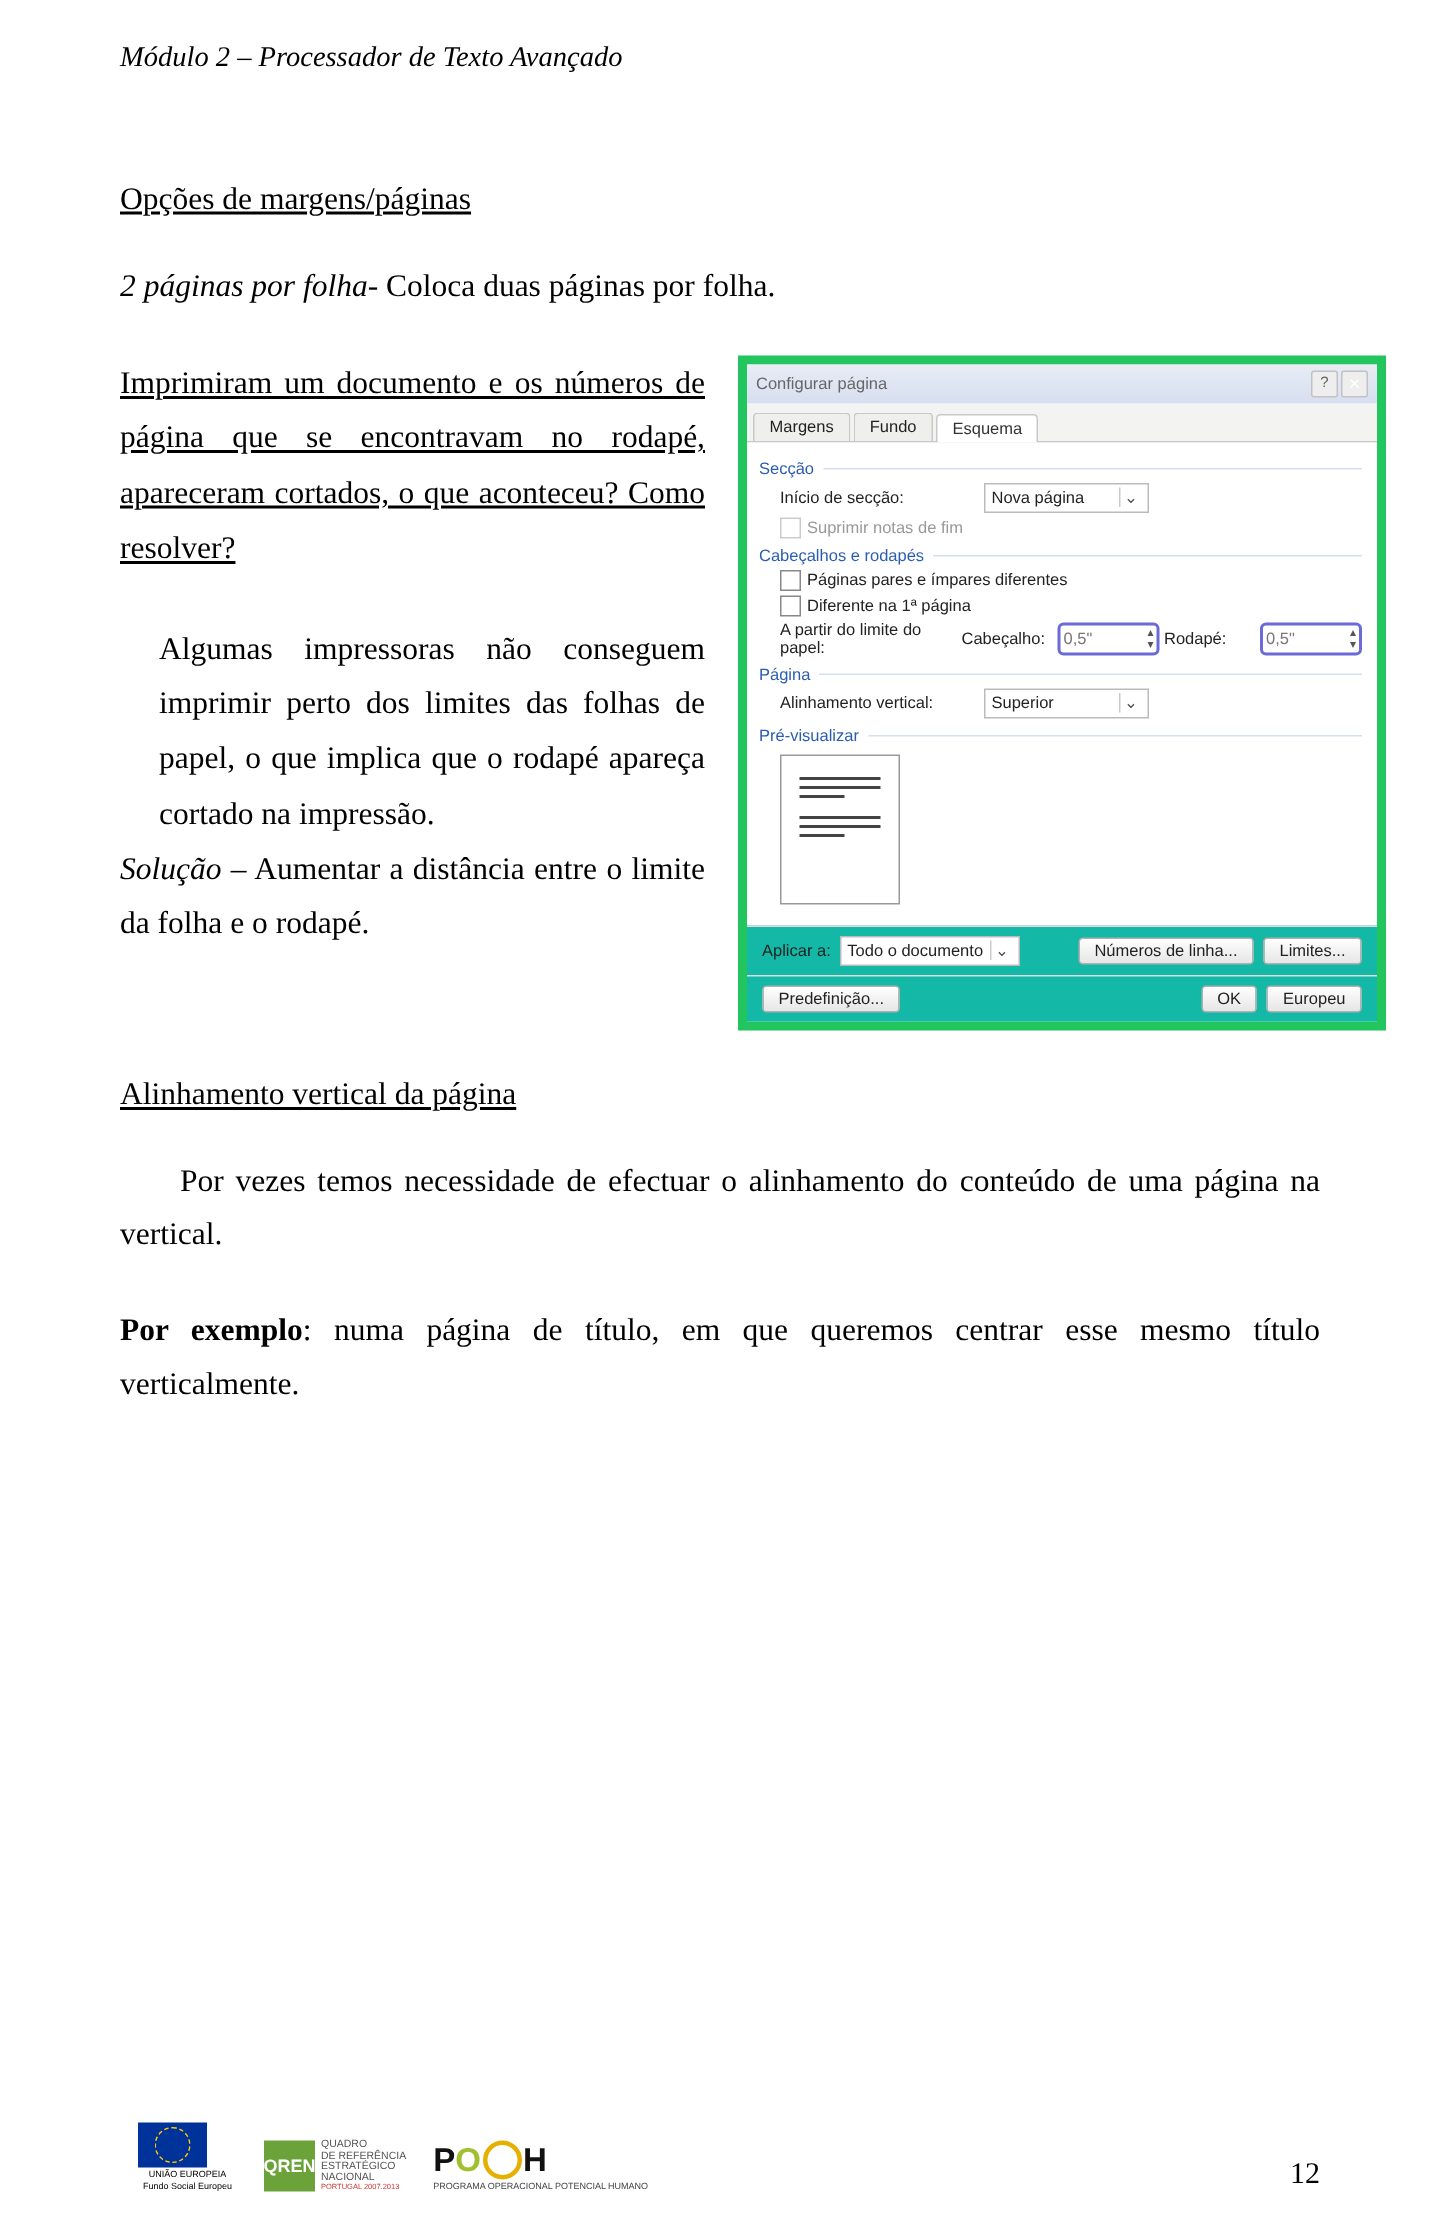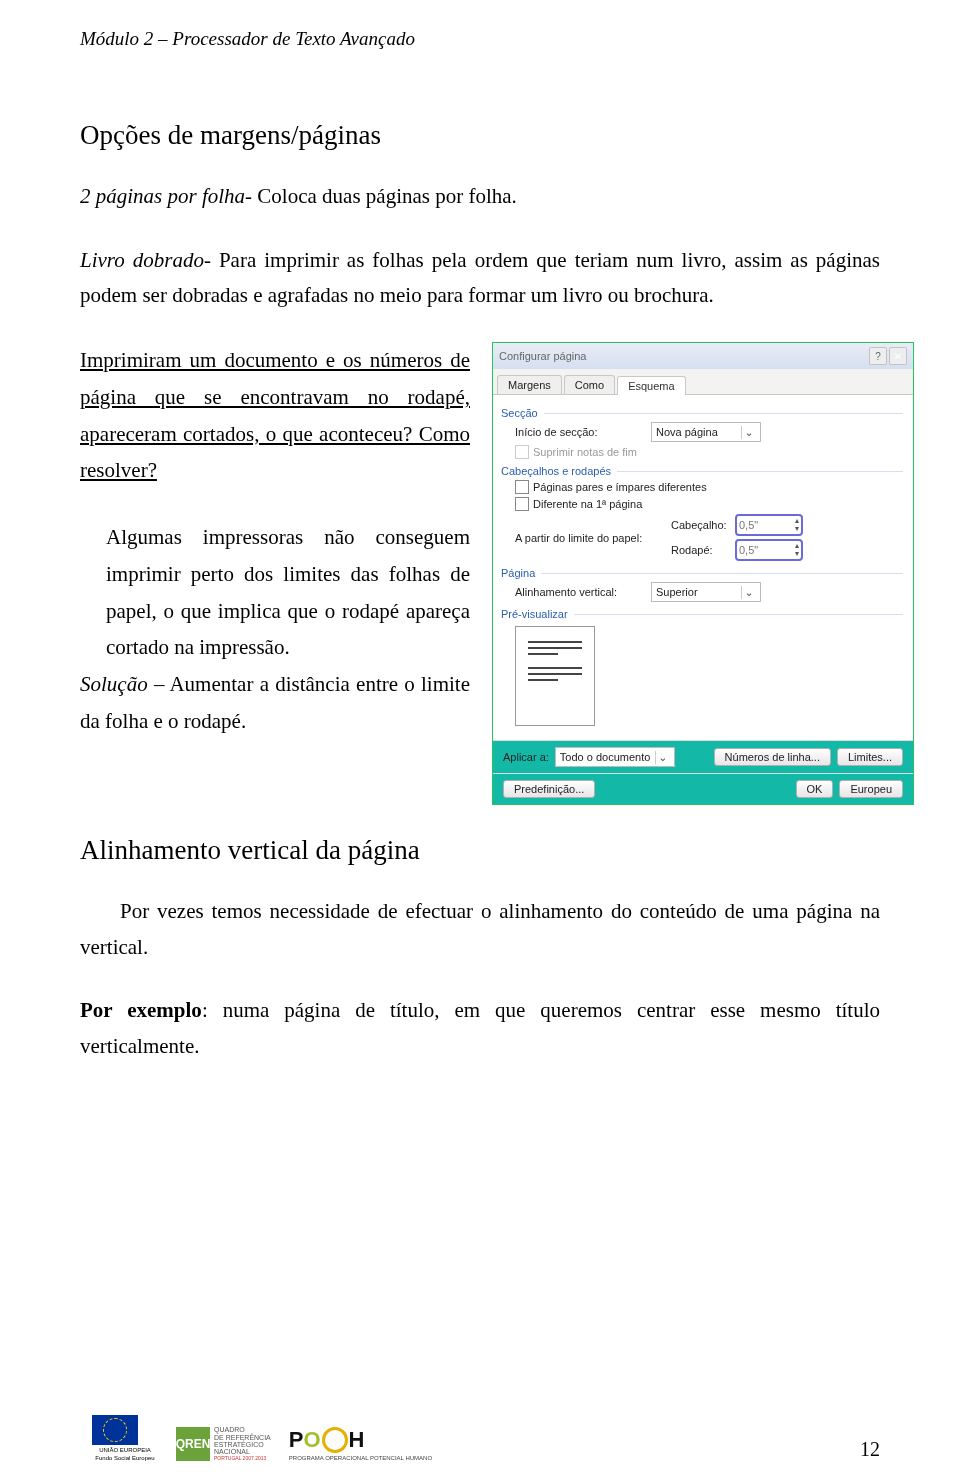--- a/index.html
+++ b/index.html
@@ -16,21 +16,22 @@
     box-sizing: border-box;
     height: 1481px;
     position: relative;
   }
   .header {
     font-style: italic;
     font-size: 19px;
     margin-bottom: 70px;
   }
   .section-title {
-    font-size: 27px;
+    text-decoration: underline;
+    font-size: 21px;
     margin-bottom: 28px;
   }
   .para {
     font-size: 21px;
     line-height: 1.7;
     margin-bottom: 28px;
     text-align: justify;
   }
   .italic { font-style: italic; }
   .two-col {
@@ -48,21 +49,21 @@
   .under { text-decoration: underline; }
   .indent-block {
     padding-left: 26px;
   }
   .right-col {
     flex: 1;
   }
 
   .dialog {
     width: 420px;
-    border: 1px solid #22c55e;
+    border: 6px solid #22c55e;
     font-family: "Segoe UI", Tahoma, sans-serif;
     font-size: 11px;
     color: #222;
     background: #f3f3f1;
   }
   .dlg-title {
     background: linear-gradient(#e8ecf5,#d6dff0);
     padding: 4px 6px;
     display: flex;
     align-items: center;
@@ -204,23 +205,20 @@
 <div class="page">
   <div class="header">Módulo 2 – Processador de Texto Avançado</div>
 
   <div class="section-title">Opções de margens/páginas</div>
 
 
   <div class="para">
     <span class="italic">2 páginas por folha</span><span>- Coloca duas páginas por folha.</span>
   </div>
 
-  <div class="para">
-    <span class="italic">Livro dobrado</span><span>- Para imprimir as folhas pela ordem que teriam num livro, assim as páginas podem ser dobradas e agrafadas no meio para formar um livro ou brochura.</span>
-  </div>
 
   <div class="two-col">
     <div class="left-col">
       <div class="under" style="margin-bottom:30px;">Imprimiram um documento e os números de página que se encontravam no rodapé, apareceram cortados, o que aconteceu? Como resolver?</div>
 
       <div class="indent-block">Algumas impressoras não conseguem imprimir perto dos limites das folhas de papel, o que implica que o rodapé apareça cortado na impressão.</div>
       <div style="text-align:justify;">
         <span class="italic">Solução</span><span> – Aumentar a distância entre o limite da folha e o rodapé.</span>
       </div>
     </div>
@@ -228,21 +226,21 @@
     <div class="right-col">
       <div class="dialog">
         <div class="dlg-title">
           <span>Configurar página</span>
           <span class="spacer"></span>
           <span class="tbtn">?</span>
           <span class="tbtn close-x">✕</span>
         </div>
         <div class="tabs">
           <div class="tab">Margens</div>
-          <div class="tab">Como</div>
+          <div class="tab">Fundo</div>
           <div class="tab active">Esquema</div>
         </div>
         <div class="dlg-body">
           <div class="grp-label">Secção</div>
           <div class="row">
             <span class="lbl">Início de secção:</span>
             <div class="sel small">
               <span>Nova página</span>
               <span class="chev">⌄</span>
             </div>
@@ -256,21 +254,21 @@
           <div class="row" style="gap:4px;">
             <span class="cb"></span>
             <span>Páginas pares e ímpares diferentes</span>
           </div>
           <div class="row" style="gap:4px;">
             <span class="cb"></span>
             <span>Diferente na 1ª página</span>
           </div>
           <div class="row">
             <span class="lbl" style="width:150px;">A partir do limite do papel:</span>
-            <div style="display:flex;flex-direction:column;gap:3px;">
+            <div style="display:flex;flex-direction:row;gap:3px;">
               <div style="display:flex;align-items:center;gap:4px;">
                 <span style="width:60px;">Cabeçalho:</span>
                 <div class="spin">
                   <span>0,5"</span>
                   <span class="arr">▴<br>▾</span>
                 </div>
               </div>
               <div style="display:flex;align-items:center;gap:4px;">
                 <span style="width:60px;">Rodapé:</span>
                 <div class="spin">

